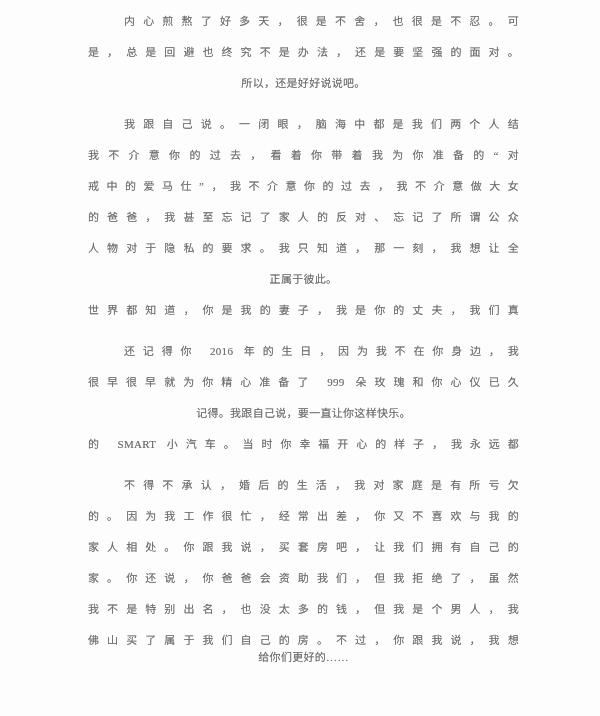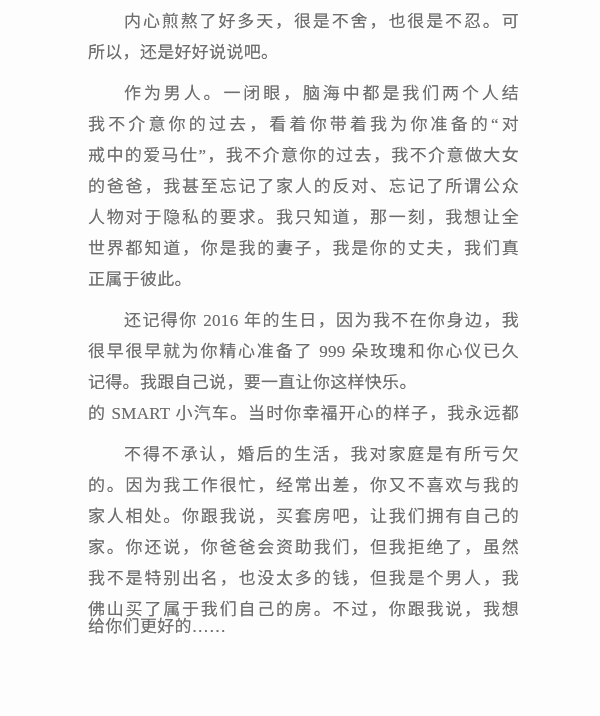--- a/index.html
+++ b/index.html
@@ -20,35 +20,35 @@
   .page{
     position:absolute;
     inset:0;
   }
   .letter-body{
     position:absolute;
     left:88px;
     top:6px;
     width:431px;
     font-family:"Liberation Serif","DejaVu Serif",serif;
-    font-size:17px;
+    font-size:11px;
     line-height:31px;
     color:var(--fg);
     letter-spacing:0.3px;
     
     text-shadow:0 0 0.4px rgba(110,110,110,0.55);
   }
   .paragraph{
     margin:0 0 10px 0;
   }
   .paragraph:last-child{
     margin-bottom:12px;
   }
   .line{
-    text-align:left;
+    text-align:center;
     white-space:normal;
   }
   .line.fill{
     text-align:justify;
     text-align-last:justify;
     -moz-text-align-last:justify;
     text-justify:inter-character;
   }
   .line.indent{
     text-indent:36px;
@@ -57,30 +57,31 @@
     margin-top:-14px;
   }
 </style>
 </head>
 <body>
 
 <main class="page">
   <section class="letter-body">
       <div class="paragraph">
         <div class="line fill indent">内心煎熬了好多天，很是不舍，也很是不忍。可</div>
+        <div class="line fill">是，总是回避也终究不是办法，还是要坚强的面对。</div>
         <div class="line">所以，还是好好说说吧。</div>
       </div>
       <div class="paragraph">
-        <div class="line fill indent">作为男人。一闭眼，脑海中都是我们两个人结</div>
+        <div class="line fill indent">我跟自己说。一闭眼，脑海中都是我们两个人结</div>
         <div class="line fill">我不介意你的过去，看着你带着我为你准备的“对</div>
         <div class="line fill">戒中的爱马仕”，我不介意你的过去，我不介意做大女</div>
         <div class="line fill">的爸爸，我甚至忘记了家人的反对、忘记了所谓公众</div>
         <div class="line fill">人物对于隐私的要求。我只知道，那一刻，我想让全</div>
+        <div class="line">正属于彼此。</div>
         <div class="line fill">世界都知道，你是我的妻子，我是你的丈夫，我们真</div>
-        <div class="line">正属于彼此。</div>
       </div>
       <div class="paragraph">
         <div class="line fill indent">还记得你 2016 年的生日，因为我不在你身边，我</div>
         <div class="line fill">很早很早就为你精心准备了 999 朵玫瑰和你心仪已久</div>
         <div class="line">记得。我跟自己说，要一直让你这样快乐。</div>
         <div class="line fill">的 SMART 小汽车。当时你幸福开心的样子，我永远都</div>
       </div>
       <div class="paragraph">
         <div class="line fill indent">不得不承认，婚后的生活，我对家庭是有所亏欠</div>
         <div class="line fill">的。因为我工作很忙，经常出差，你又不喜欢与我的</div>

